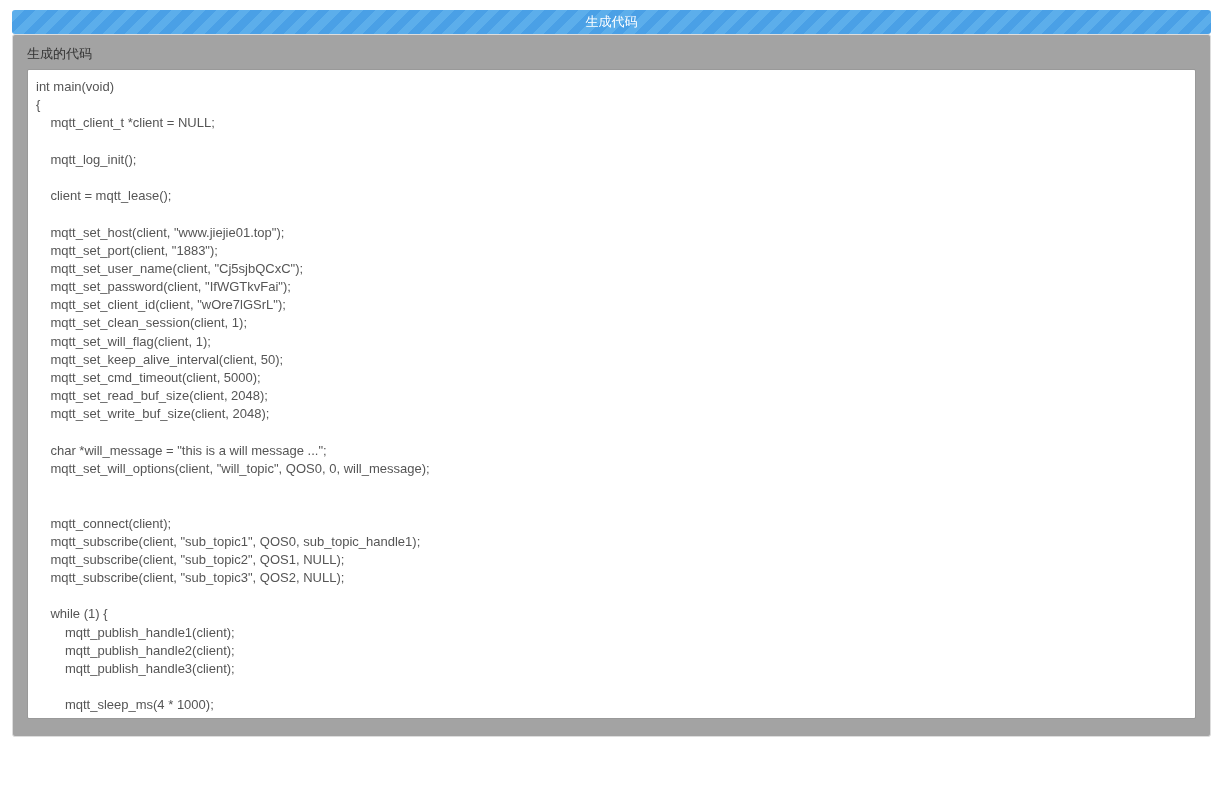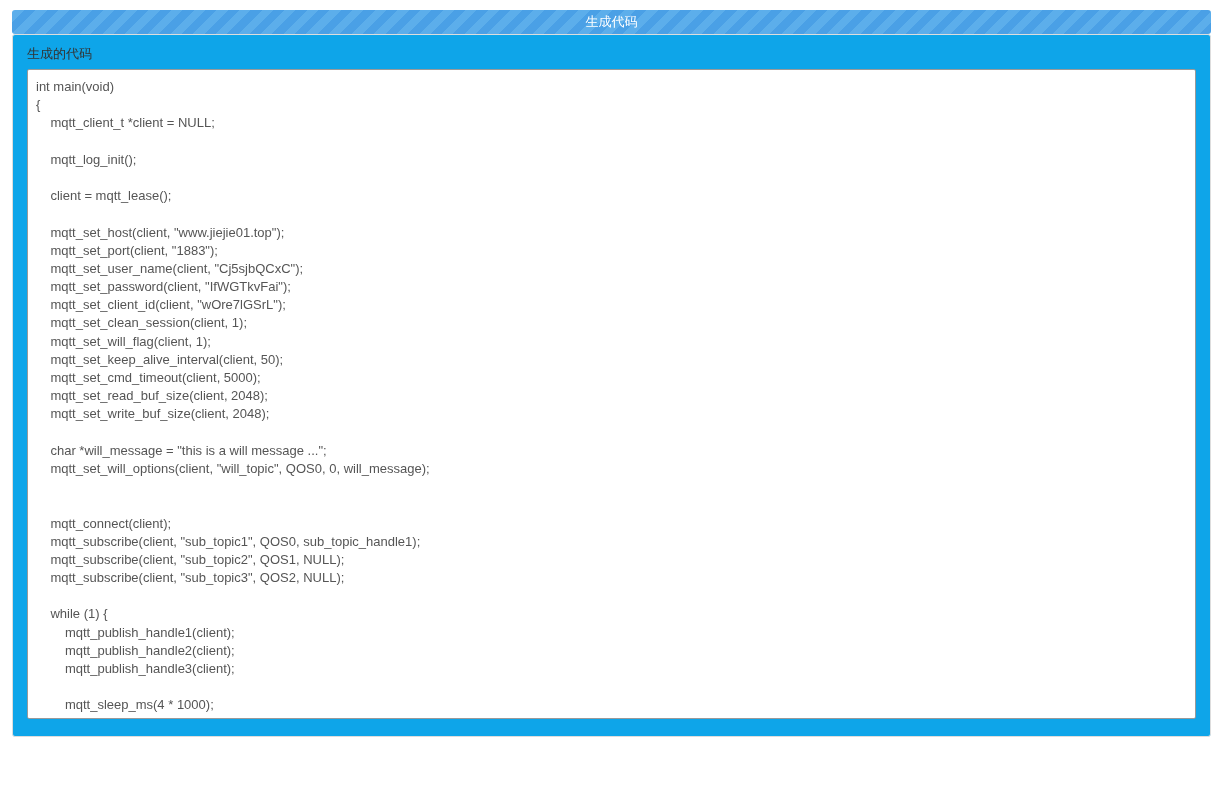--- a/index.html
+++ b/index.html
@@ -41,21 +41,21 @@
       background: #419ee0;
       color: #fff;
       border: none;
       border-radius: 3px;
       font-size: 13px;
       cursor: pointer;
       margin: 0 6px;
       font-family: inherit;
     }
     .panel {
-      background: #0ea5e9;
+      background: #a3a3a3;
       border: 1px solid #ddd;
       border-radius: 3px;
       padding: 10px 14px 14px 14px;
       margin-bottom: 14px;
     }
     .panel-label {
       color: #333;
       font-size: 13px;
       margin-bottom: 6px;
     }

